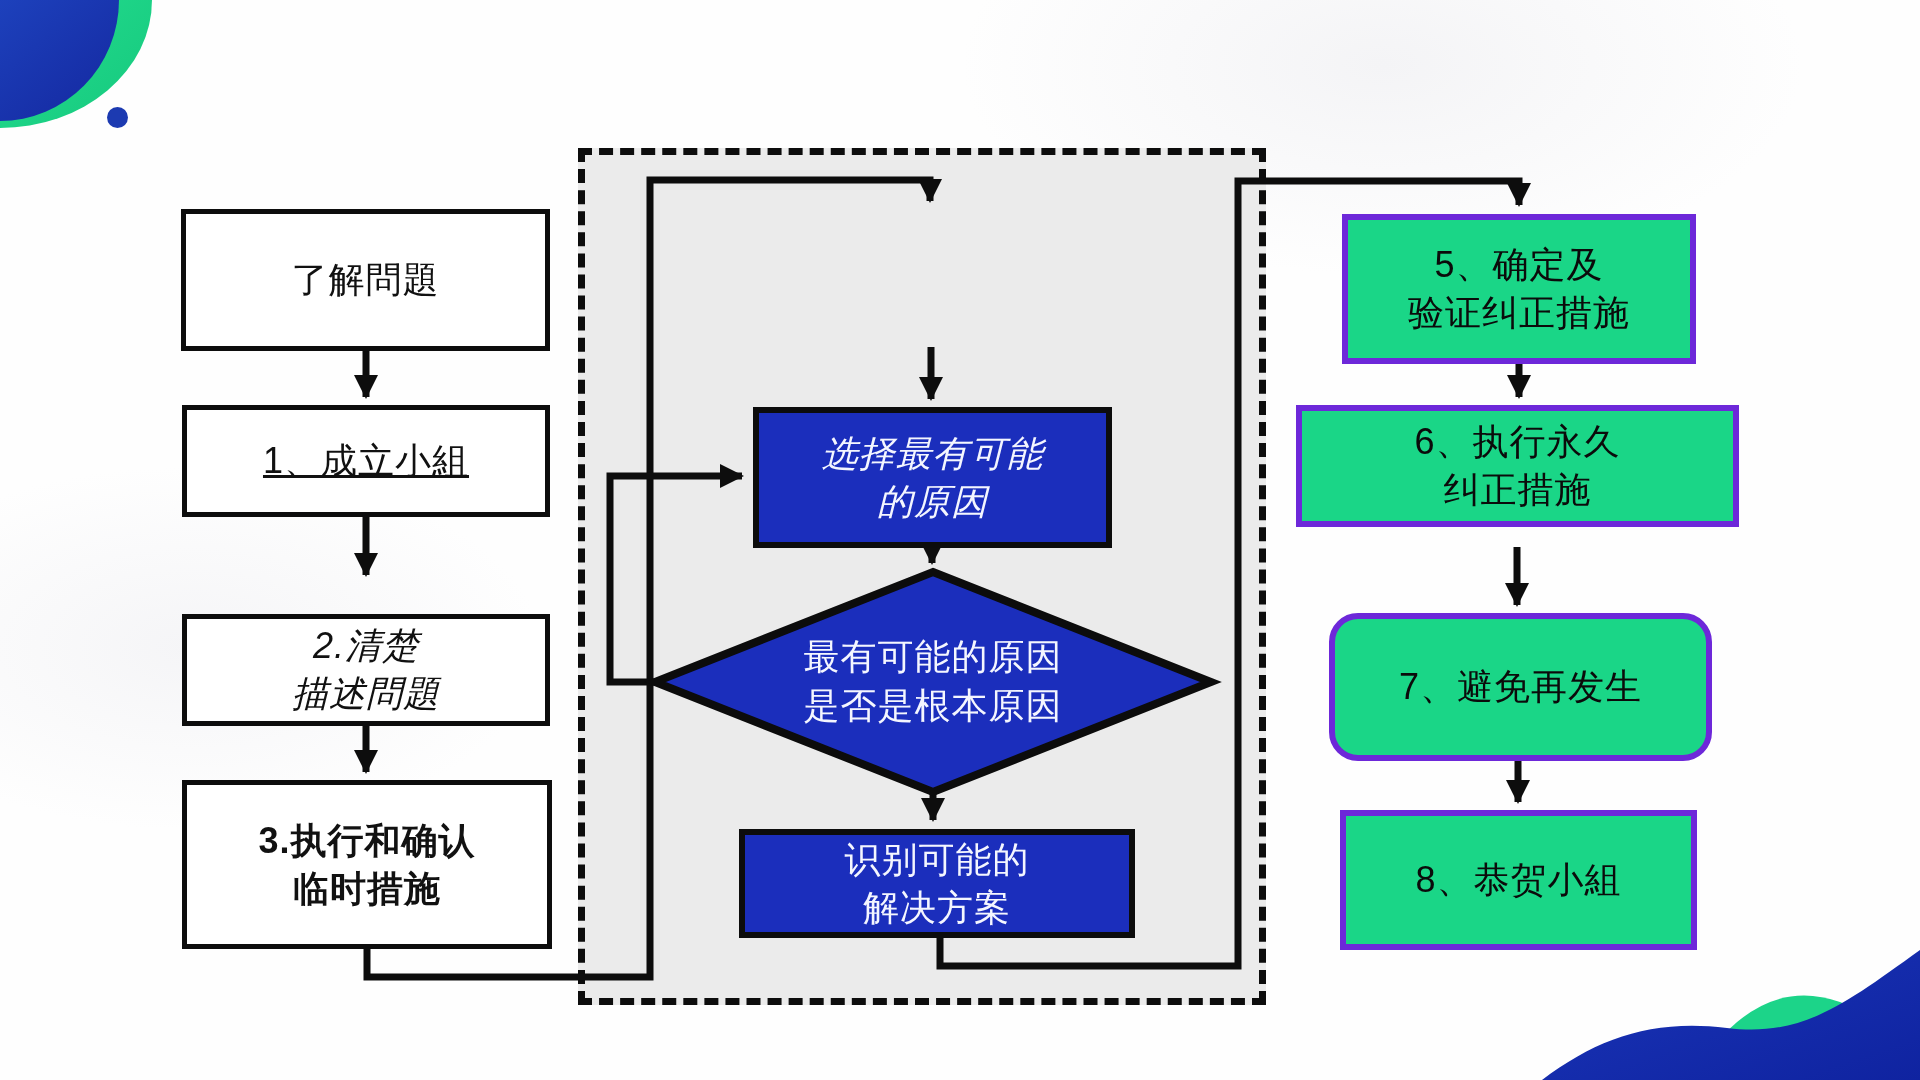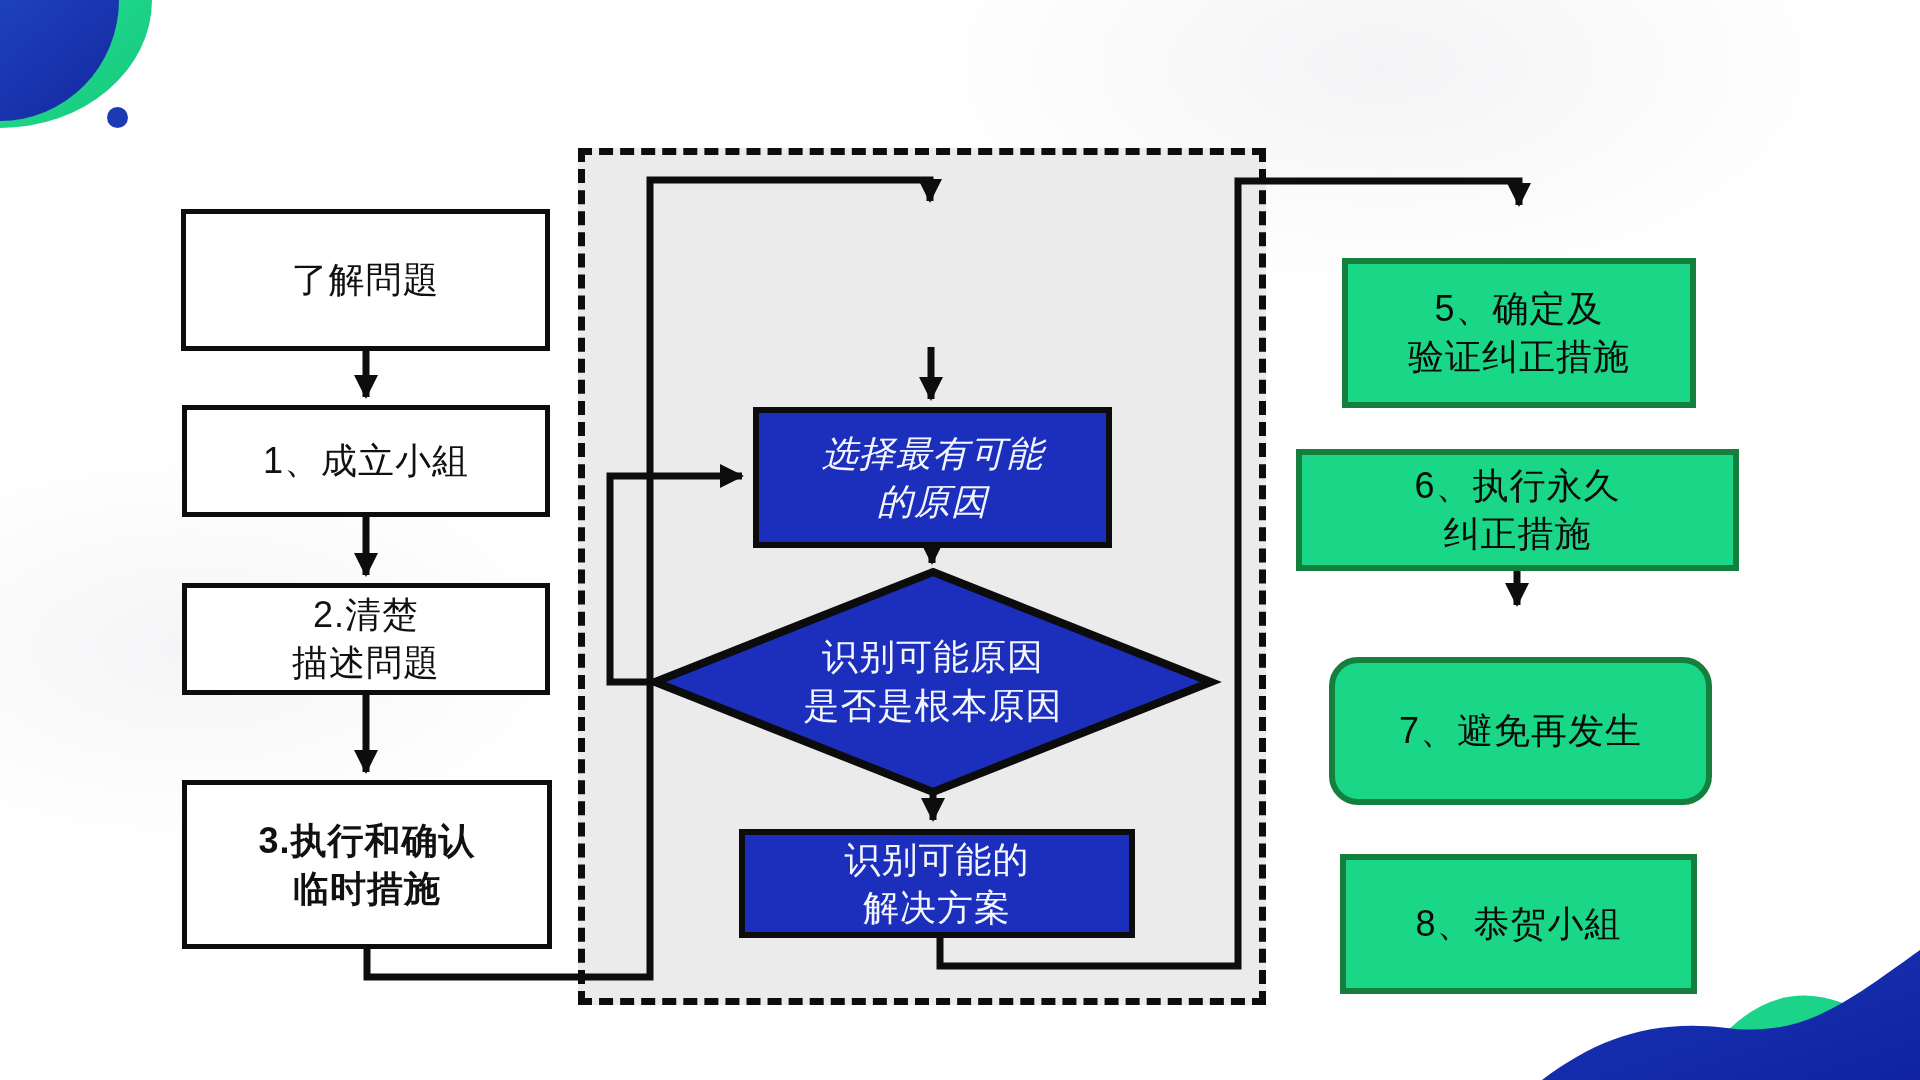--- a/index.html
+++ b/index.html
@@ -29,21 +29,21 @@
 
   svg.layer{position:absolute;left:0;top:0;z-index:3;}
 
   .node{
     position:absolute;z-index:4;display:flex;align-items:center;justify-content:center;
     text-align:center;box-sizing:border-box;white-space:pre-line;
     font-size:36px;line-height:1.32;letter-spacing:1px;color:#111;
   }
   .node-white{background:#ffffff;border:5px solid #0d0d0d;}
   .node-blue{background:#1b2ebc;border:6px solid #0c0c0c;color:#f4f6ff;}
-  .node-green{background:#1ad687;border:6px solid #15803d;color:#0b0b0b;margin-top:44px;}
+  .node-green{background:#1ad687;border:6px solid #6d28d9;color:#0b0b0b;}
 
   .diamond-label{
     position:absolute;z-index:5;left:743px;top:620px;width:380px;height:124px;
     display:flex;align-items:center;justify-content:center;text-align:center;
     color:#f4f6ff;font-size:36px;line-height:1.35;white-space:pre-line;letter-spacing:1px;
   }
 </style>
 </head>
 <body>
 
@@ -86,32 +86,32 @@
     <path d="M940,938 V966 H1238 V181 H1519 V205" stroke="#0d0d0d" stroke-width="7" fill="none" marker-end="url(#ah)"></path>
 
     <path d="M1519,364 V397" stroke="#0d0d0d" stroke-width="7" fill="none" marker-end="url(#ah)"></path>
     <path d="M1517,547 V605" stroke="#0d0d0d" stroke-width="7" fill="none" marker-end="url(#ah)"></path>
     <path d="M1518,743 V802" stroke="#0d0d0d" stroke-width="7" fill="none" marker-end="url(#ah)"></path>
 
     <polygon points="933,572 1211,682 933,792 655,682" fill="#1b2ebc" stroke="#0c0c0c" stroke-width="8"></polygon>
   </svg>
 
   <div class="node node-white" style="left:181px;top:209px;width:369px;height:142px;">了解問題</div>
-  <div class="node node-white" style="left:182px;top:405px;width:368px;height:112px;">1、成立小組</div>
-  <div class="node node-white" style="left:182px;top:583px;width:368px;height:112px;">2.清楚
+  <div class="node node-white" style="left:182px;top:405px;width:368px;height:112px;text-decoration:underline;">1、成立小組</div>
+  <div class="node node-white" style="left:182px;top:614px;width:368px;height:112px;font-style:italic;">2.清楚
 描述問題</div>
   <div class="node node-white" style="left:182px;top:780px;width:370px;height:169px;font-weight:bold;">3.执行和确认
 临时措施</div>
 
   <div class="node node-blue" style="left:753px;top:407px;width:359px;height:141px;font-style:italic;">选择最有可能
 的原因</div>
   <div class="node node-blue" style="left:739px;top:829px;width:396px;height:109px;text-align:center;">识别可能的
 解决方案</div>
 
-  <div class="diamond-label">识别可能原因
+  <div class="diamond-label">最有可能的原因
 是否是根本原因</div>
 
   <div class="node node-green" style="left:1342px;top:214px;width:354px;height:150px;">5、确定及
 验证纠正措施</div>
   <div class="node node-green" style="left:1296px;top:405px;width:443px;height:122px;">6、执行永久
 纠正措施</div>
   <div class="node node-green" style="left:1329px;top:613px;width:383px;height:148px;border-radius:29px;">7、避免再发生</div>
   <div class="node node-green" style="left:1340px;top:810px;width:357px;height:140px;">8、恭贺小組</div>
 
 </div>

